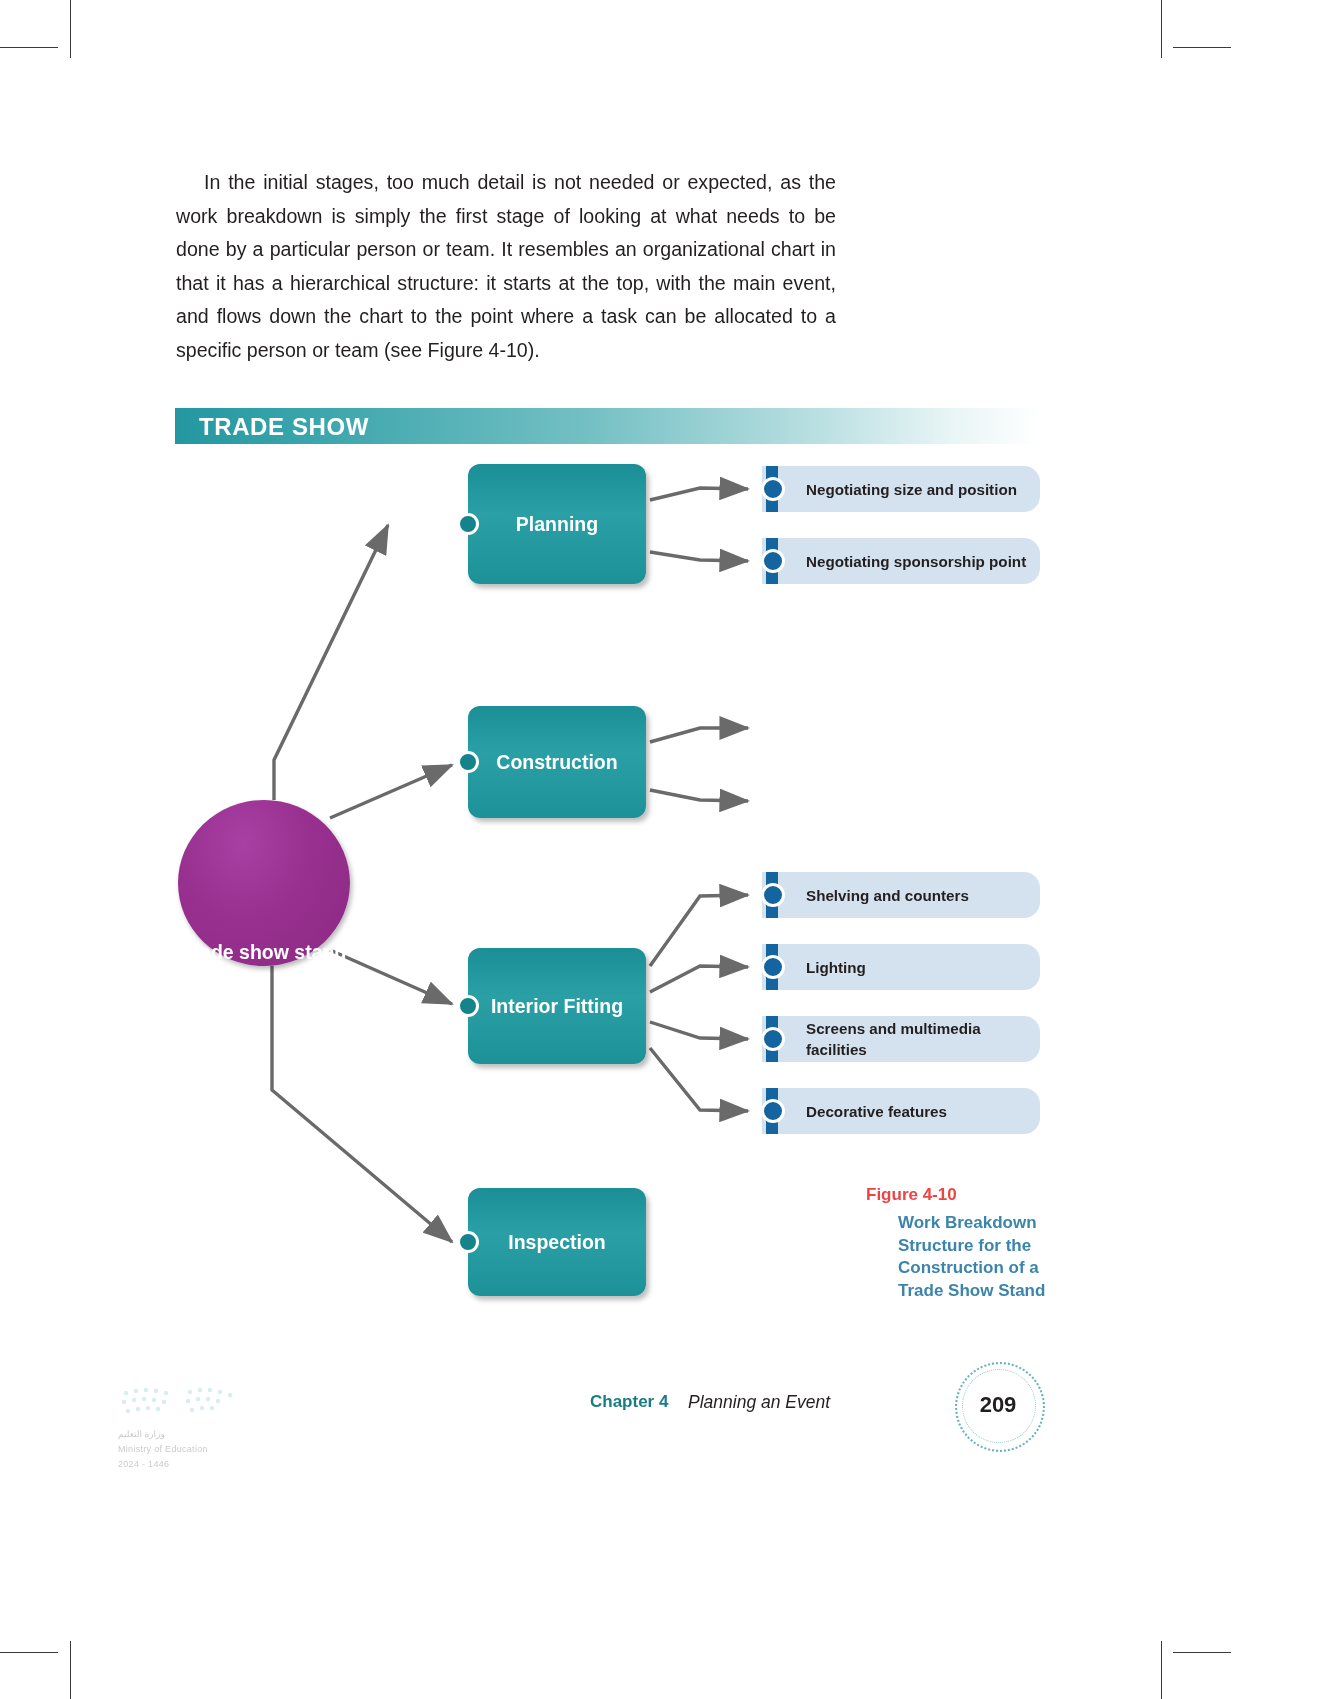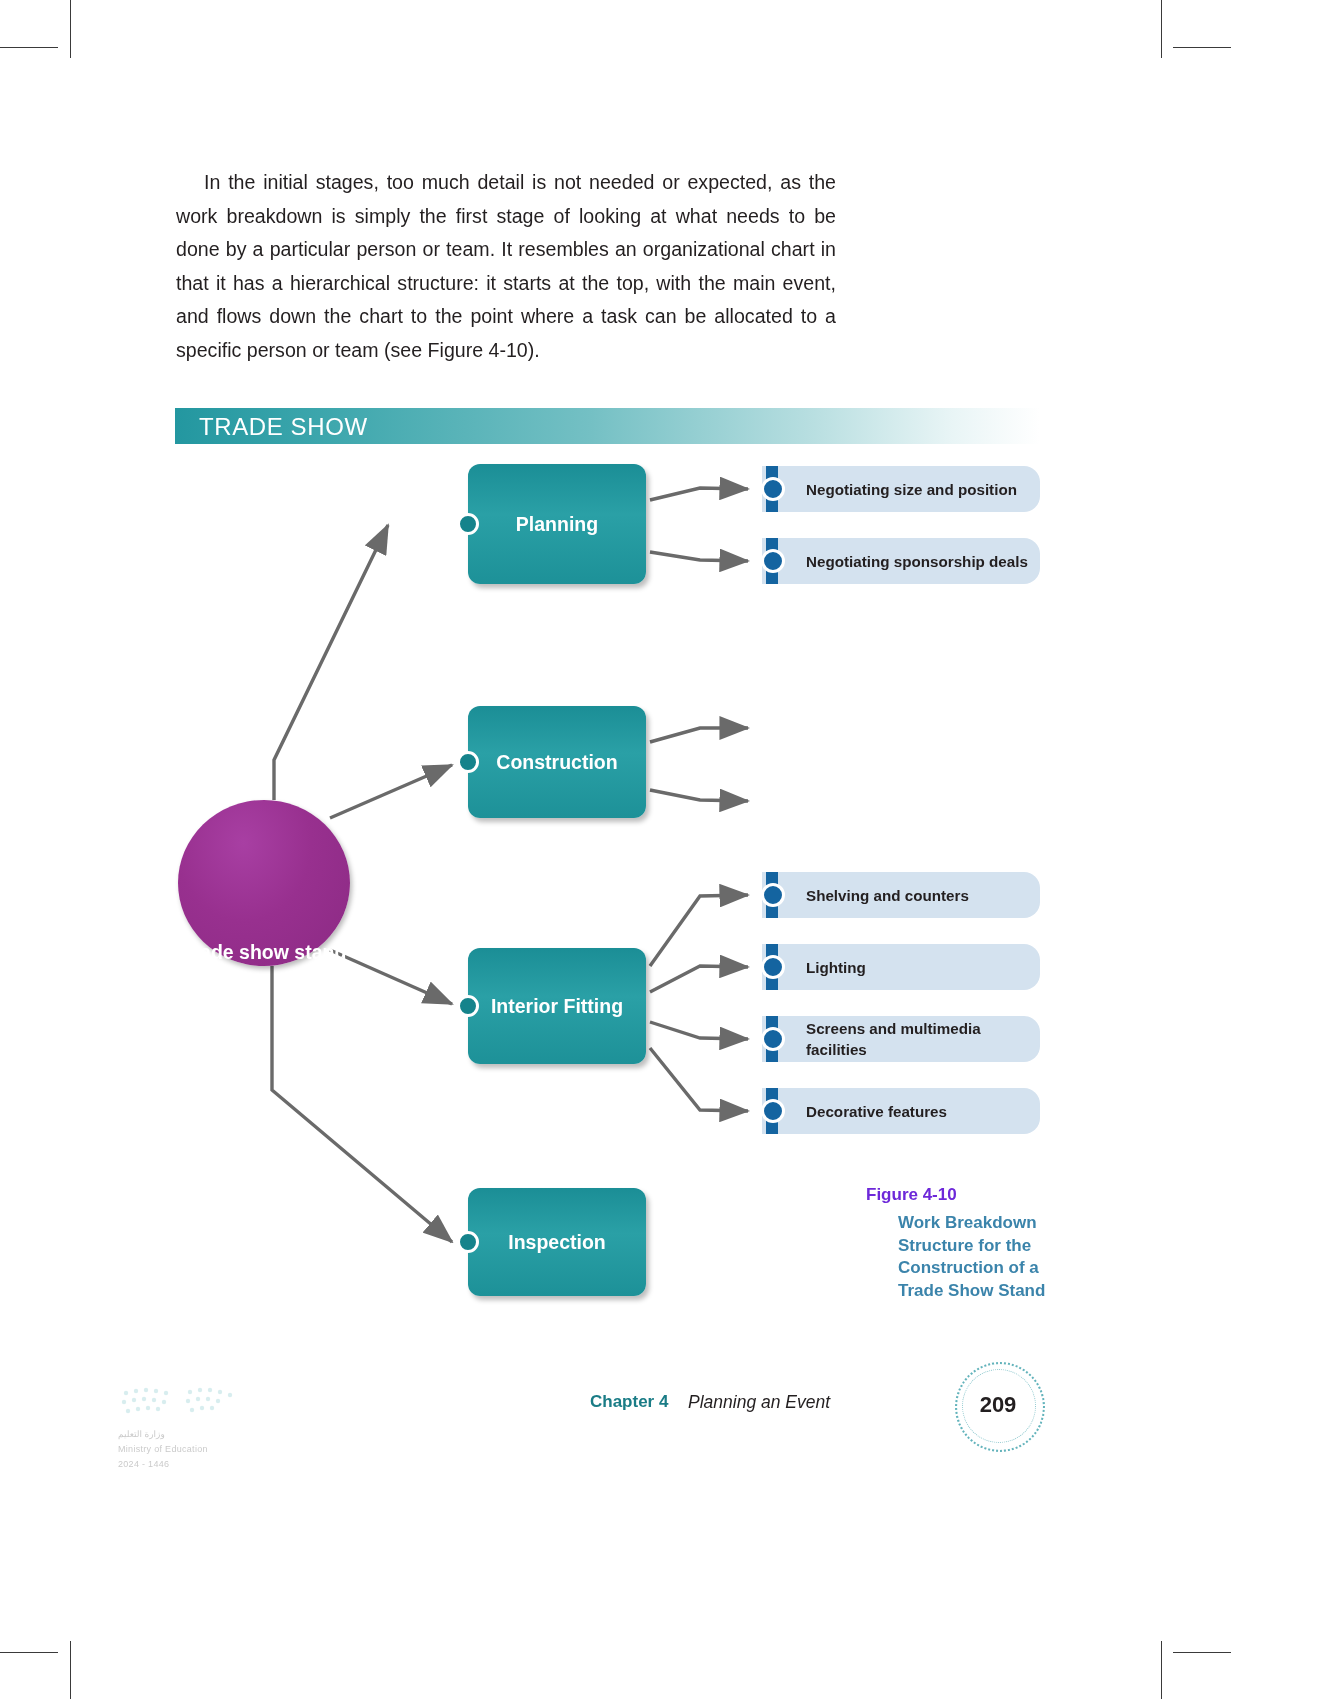--- a/index.html
+++ b/index.html
@@ -29,21 +29,21 @@
   #figure{position:absolute;left:0;top:0;width:1331px;height:1699px;pointer-events:none;}
   #figure > *{pointer-events:auto;}
 
   
   #banner{
     position:absolute;left:175px;top:408px;width:865px;height:36px;
     background:linear-gradient(to right,#2397a0 0%,#3ea7ad 18%,#74c0c4 48%,#b9dfe1 74%,#e9f5f6 90%,#ffffff 100%);
   }
   #banner .label{
     position:absolute;left:24px;top:5px;
-    font-size:24px;font-weight:normal;color:#ffffff;
+    font-size:24px;font-weight:bold;color:#ffffff;
     letter-spacing:.6px;
     font-family:"Liberation Sans", sans-serif;
   }
 
   
   #links{position:absolute;left:0;top:0;width:1331px;height:1699px;}
 
   
   #root-node{
     position:absolute;left:178px;top:800px;width:172px;height:166px;
@@ -89,21 +89,21 @@
     background:#1464a0;border:3px solid #ffffff;box-sizing:border-box;
   }
   .leaf .txt{
     padding-left:44px;padding-right:12px;
     font-size:15.2px;font-weight:bold;line-height:21px;color:#231f20;
   }
 
   
   #caption{position:absolute;left:866px;top:1182px;width:180px;}
   #caption .cap-num{
-    font-size:17px;font-weight:bold;color:#6d28d9;line-height:25px;
+    font-size:17px;font-weight:bold;color:#ef4444;line-height:25px;
     margin-bottom:5px;
   }
   #caption .cap-body{
     font-size:17px;font-weight:bold;color:#3b84ab;line-height:22.5px;margin-left:32px;
   }
 
   
   #footer-chapter{
     position:absolute;left:590px;top:1392px;
     font-size:17px;font-weight:bold;color:#1a7c86;
@@ -209,21 +209,21 @@
   </div>
 
   <div class="leaf" style="left:762px;top:466px;height:46px;">
     <span class="bar"></span>
     <span class="port"></span>
     <span class="txt">Negotiating size and position</span>
   </div>
   <div class="leaf" style="left:762px;top:538px;height:46px;">
     <span class="bar"></span>
     <span class="port"></span>
-    <span class="txt">Negotiating sponsorship deals</span>
+    <span class="txt">Negotiating sponsorship point</span>
   </div>
 
 
   <div class="leaf" style="left:762px;top:872px;height:46px;">
     <span class="bar"></span>
     <span class="port"></span>
     <span class="txt">Shelving and counters</span>
   </div>
   <div class="leaf" style="left:762px;top:944px;height:46px;">
     <span class="bar"></span>

